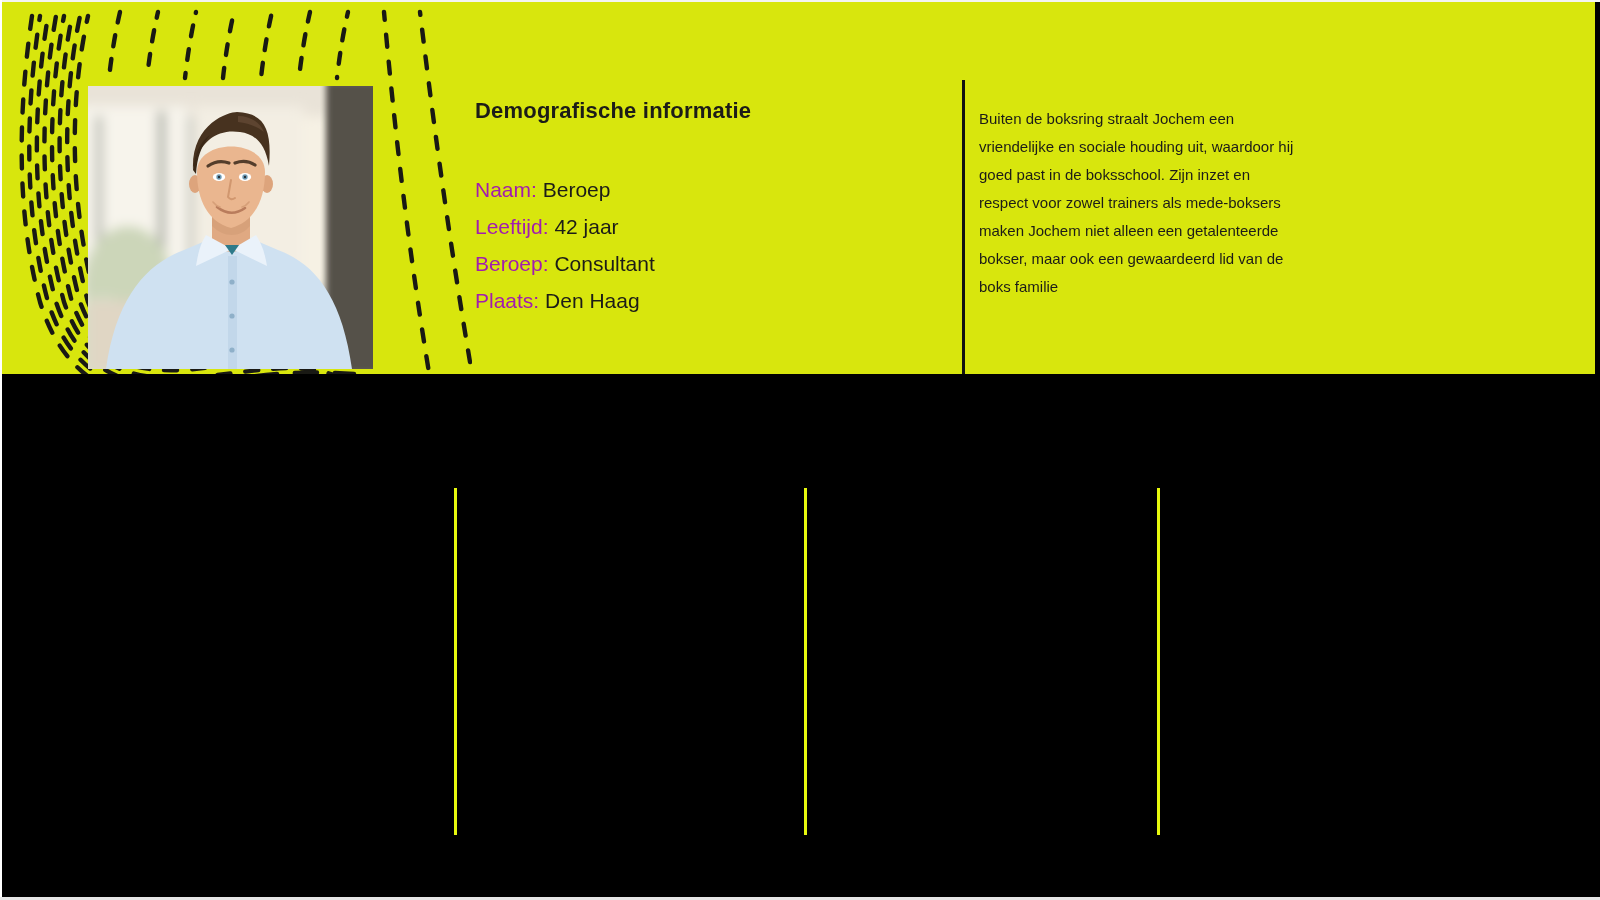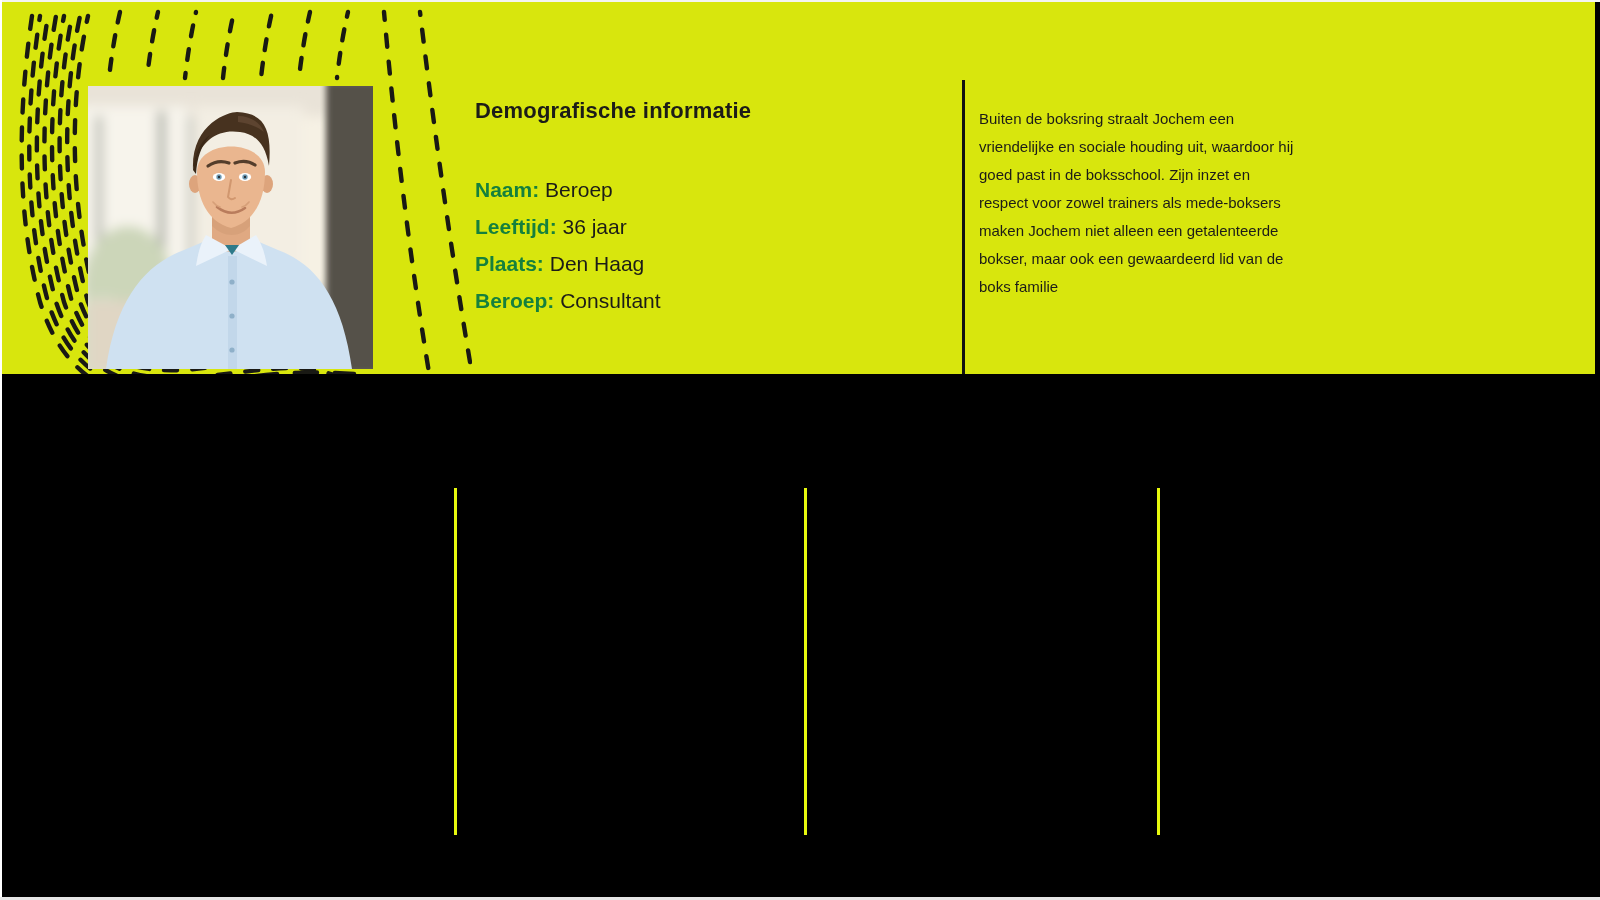--- a/index.html
+++ b/index.html
@@ -29,21 +29,21 @@
   .photo{
     position:absolute;left:86px;top:84px;width:285px;height:283px;
     overflow:hidden;background:#e9e3d8;
   }
   .photo svg{display:block;width:100%;height:100%;}
   .hero h2, .col h2{
     font-size:22px;font-weight:bold;line-height:26px;letter-spacing:.2px;
   }
   .demo{position:absolute;left:473px;top:96px;width:440px;color:var(--text_dark);}
   .fields{margin-top:47px;font-size:21px;line-height:37px;}
-  .fields b{font-weight:bold;color:#15803d;}
+  .fields b{font-weight:normal;color:#a21caf;}
   .hero-vdiv{position:absolute;left:960px;top:78px;width:3px;height:322px;background:var(--divider_dark);}
   .about{position:absolute;left:977px;top:96px;width:505px;color:var(--text_dark);}
   .about p{margin-top:7px;font-size:15px;line-height:28px;white-space:pre-line;}
 
   
   .cols{position:absolute;left:0;top:446px;width:1600px;height:451px;background:var(--black_bg);}
   .vdiv{position:absolute;top:42px;width:3px;height:347px;background:var(--accent_yellow);}
   .vdiv.d1{left:454px;}
   .vdiv.d2{left:804px;}
   .vdiv.d3{left:1157px;}
@@ -155,23 +155,23 @@
         <path d="M129,121 q14,11 28,1" stroke="#b97c5c" stroke-width="2.6" fill="none" stroke-linecap="round"></path>
         <path d="M125,116 q3,4 7,5 M161,116 q-3,4 -7,5" stroke="#d69f78" stroke-width="1.6" fill="none" stroke-linecap="round"></path>
       </g>
     </svg>
   </div>
 
   <div class="demo">
     <h2>Demografische informatie</h2>
     <div class="fields">
       <div><b>Naam:</b> <span>Beroep</span></div>
-      <div><b>Leeftijd:</b> <span>36 jaar</span></div>
+      <div><b>Leeftijd:</b> <span>42 jaar</span></div>
+      <div><b>Beroep:</b> <span>Consultant</span></div>
       <div><b>Plaats:</b> <span>Den Haag</span></div>
-      <div><b>Beroep:</b> <span>Consultant</span></div>
     </div>
   </div>
 
   <div class="hero-vdiv"></div>
 
   <div class="about">
     <p>Buiten de boksring straalt Jochem een
 vriendelijke en sociale houding uit, waardoor hij
 goed past in de boksschool. Zijn inzet en
 respect voor zowel trainers als mede-boksers

